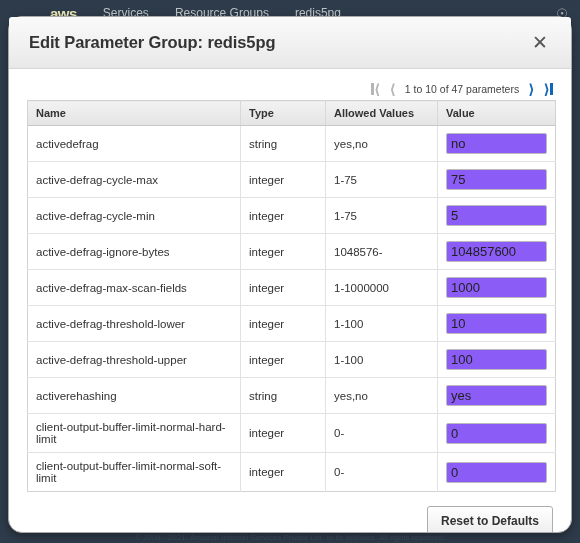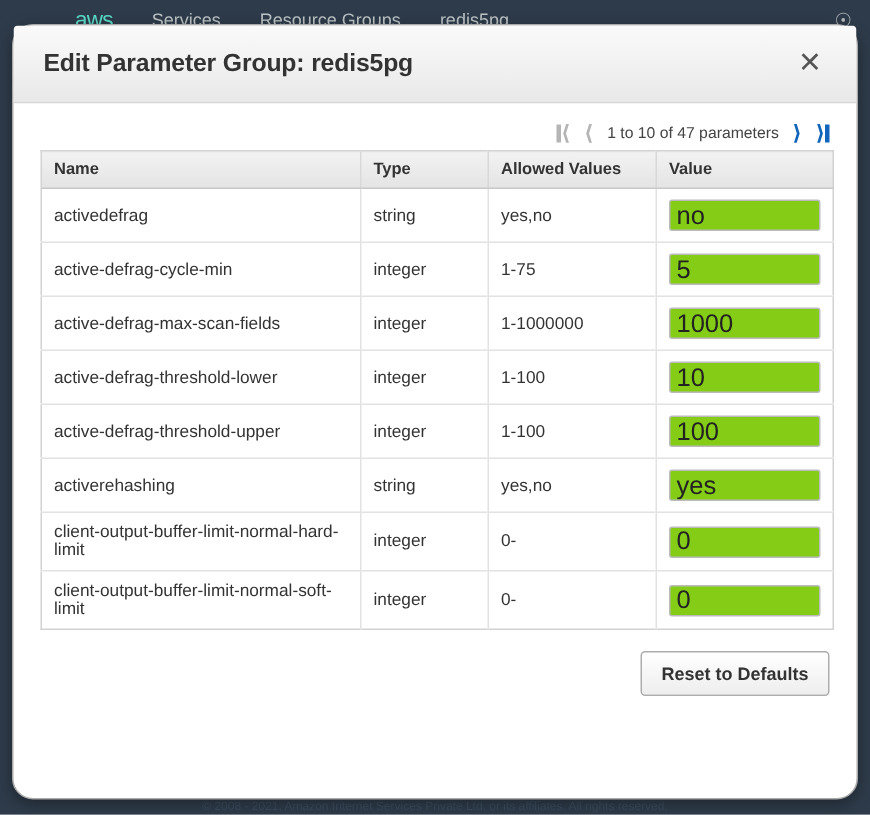--- a/index.html
+++ b/index.html
@@ -17,21 +17,21 @@
     background: #2e3b4a;
   }
   #aws-navbar {
     position: absolute; top: 0; left: 0; right: 0; height: 26px;
     background: #2e3b4a;
     display: flex; align-items: center;
     padding: 0 12px;
     color: #d5dbdb; font-size: 12px;
   }
   #aws-logo {
-    color: #5eead4; font-weight: normal; font-size: 15px;
+    color: #fef9c3; font-weight: bold; font-size: 15px;
     letter-spacing: -0.5px; margin-left: 38px; opacity: .92;
   }
   .nav-link {
     color: #d5dbdb; font-size: 12px; margin-left: 26px; opacity: .85;
   }
   #aws-bell { margin-left: auto; color: #d5dbdb; opacity: .8; font-size: 13px; }
 
   #page-footer-note {
     position: absolute; left: 0; right: 0; bottom: 0;
     text-align: center;
@@ -119,22 +119,22 @@
   tbody td:last-child { border-right: none; }
   tbody tr:first-child td { border-top: none; }
   .col-name  { width: 213px; }
   .col-type  { width: 85px; }
   .col-allow { width: 112px; }
   .col-value { width: 118px; }
   .val-input {
     width: 100%; height: 21px;
     border: 1px solid #bbbbbb;
     border-radius: 2px;
-    background: #84cc16;
-    font-size: 17px; color: #222;
+    background: #8b5cf6;
+    font-size: 13px; color: #222;
     padding: 1px 4px;
     font-family: "Liberation Sans", sans-serif;
   }
 
   
   #reset-row {
     flex: 0 0 auto;
     display: flex; justify-content: flex-end;
     padding: 14px 0 13px 0;
   }
@@ -189,24 +189,36 @@
           </tr>
         </thead>
         <tbody id="table-body">
             <tr>
               <td class="col-name">activedefrag</td>
               <td class="col-type">string</td>
               <td class="col-allow">yes,no</td>
               <td class="col-value"><input type="text" class="val-input" value="no" style=""></td>
             </tr>
             <tr>
+              <td class="col-name">active-defrag-cycle-max</td>
+              <td class="col-type">integer</td>
+              <td class="col-allow">1-75</td>
+              <td class="col-value"><input type="text" class="val-input" value="75" style=""></td>
+            </tr>
+            <tr>
               <td class="col-name">active-defrag-cycle-min</td>
               <td class="col-type">integer</td>
               <td class="col-allow">1-75</td>
               <td class="col-value"><input type="text" class="val-input" value="5" style=""></td>
+            </tr>
+            <tr>
+              <td class="col-name">active-defrag-ignore-bytes</td>
+              <td class="col-type">integer</td>
+              <td class="col-allow">1048576-</td>
+              <td class="col-value"><input type="text" class="val-input" value="104857600" style=""></td>
             </tr>
             <tr>
               <td class="col-name">active-defrag-max-scan-fields</td>
               <td class="col-type">integer</td>
               <td class="col-allow">1-1000000</td>
               <td class="col-value"><input type="text" class="val-input" value="1000" style=""></td>
             </tr>
             <tr>
               <td class="col-name">active-defrag-threshold-lower</td>
               <td class="col-type">integer</td>

